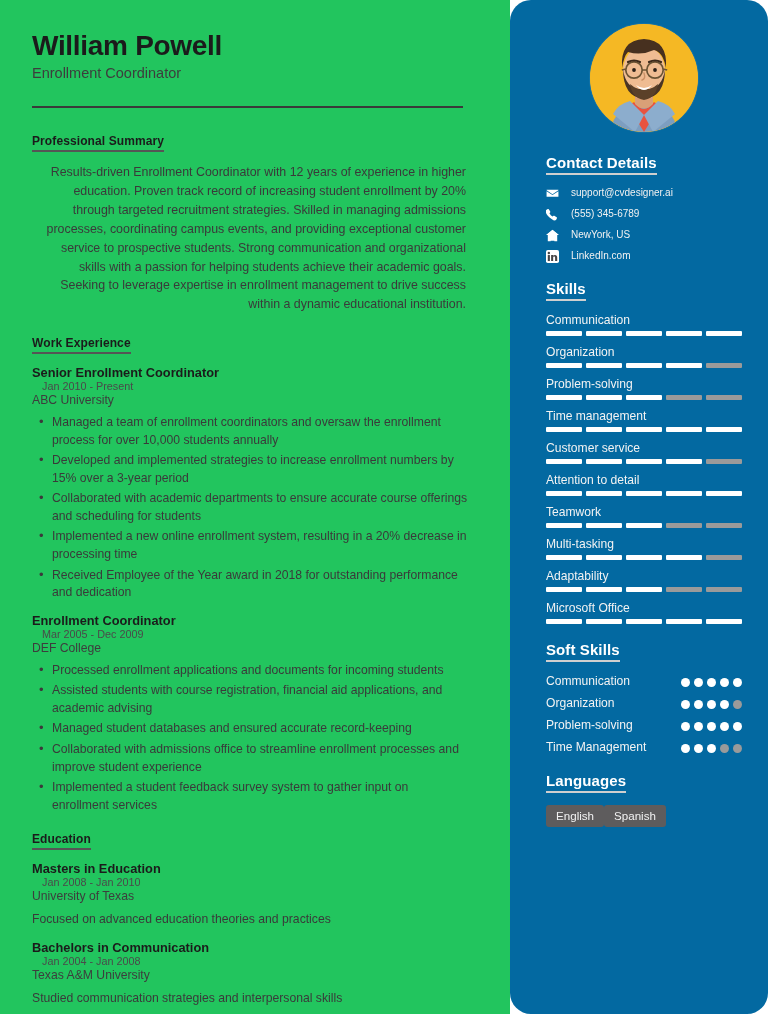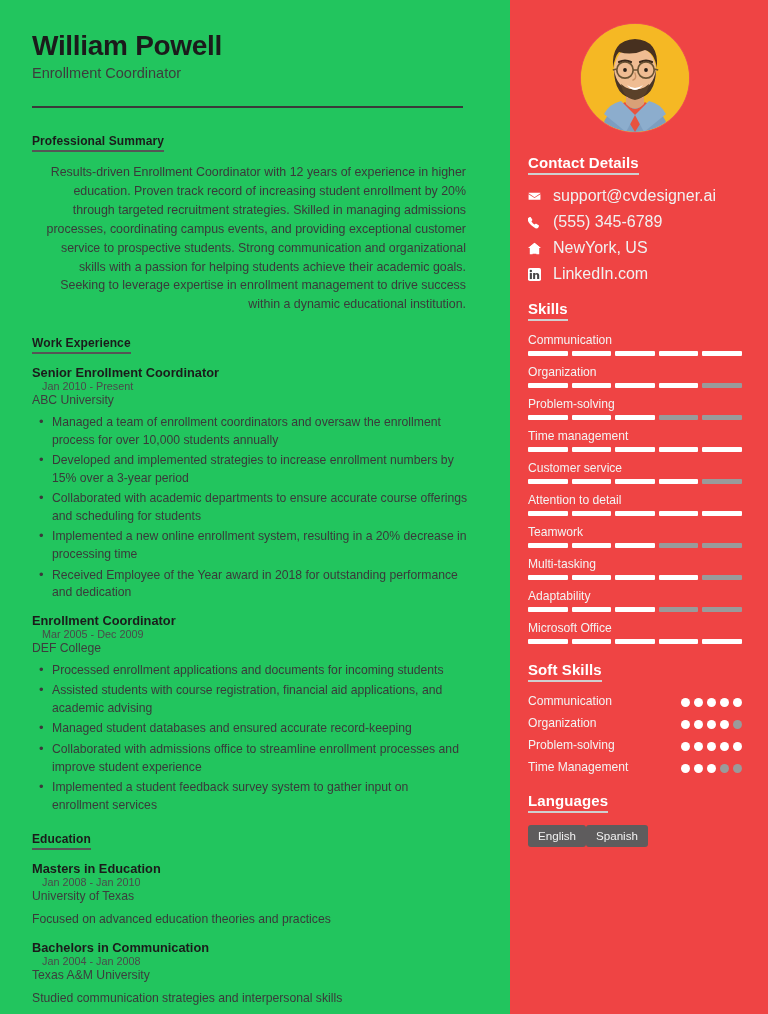--- a/index.html
+++ b/index.html
@@ -127,23 +127,24 @@
     left: 7px;
     top: -1px;
     font-size: 13px;
     color: #3a3a3a;
   }
 
   
   .side-col {
     width: 258px;
     height: 100%;
-    background: #ef4444;
+    background: #0369a1;
     color: #ffffff;
-    padding: 24px 26px 0 18px;
+    padding: 24px 26px 0 36px;
+    border-radius: 21px;
   }
 
   .photo-wrap {
     display: flex;
     justify-content: center;
     margin-bottom: 22px;
   }
 
   .photo {
     width: 108px;
@@ -163,23 +164,22 @@
     border-bottom: 2px solid #cfcfcf;
     padding-bottom: 2px;
     margin-bottom: 12px;
     letter-spacing: 0.1px;
   }
 
   .side-block { margin-bottom: 17px; }
 
   .contact-row {
     display: flex;
-    align-items: center;
     margin-bottom: 8px;
-    font-size: 16px;
+    font-size: 10px;
     color: #f1f1f1;
   }
 
   .contact-ico {
     width: 18px;
     min-width: 18px;
     display: flex;
     align-items: center;
     justify-content: flex-start;
     margin-right: 7px;

